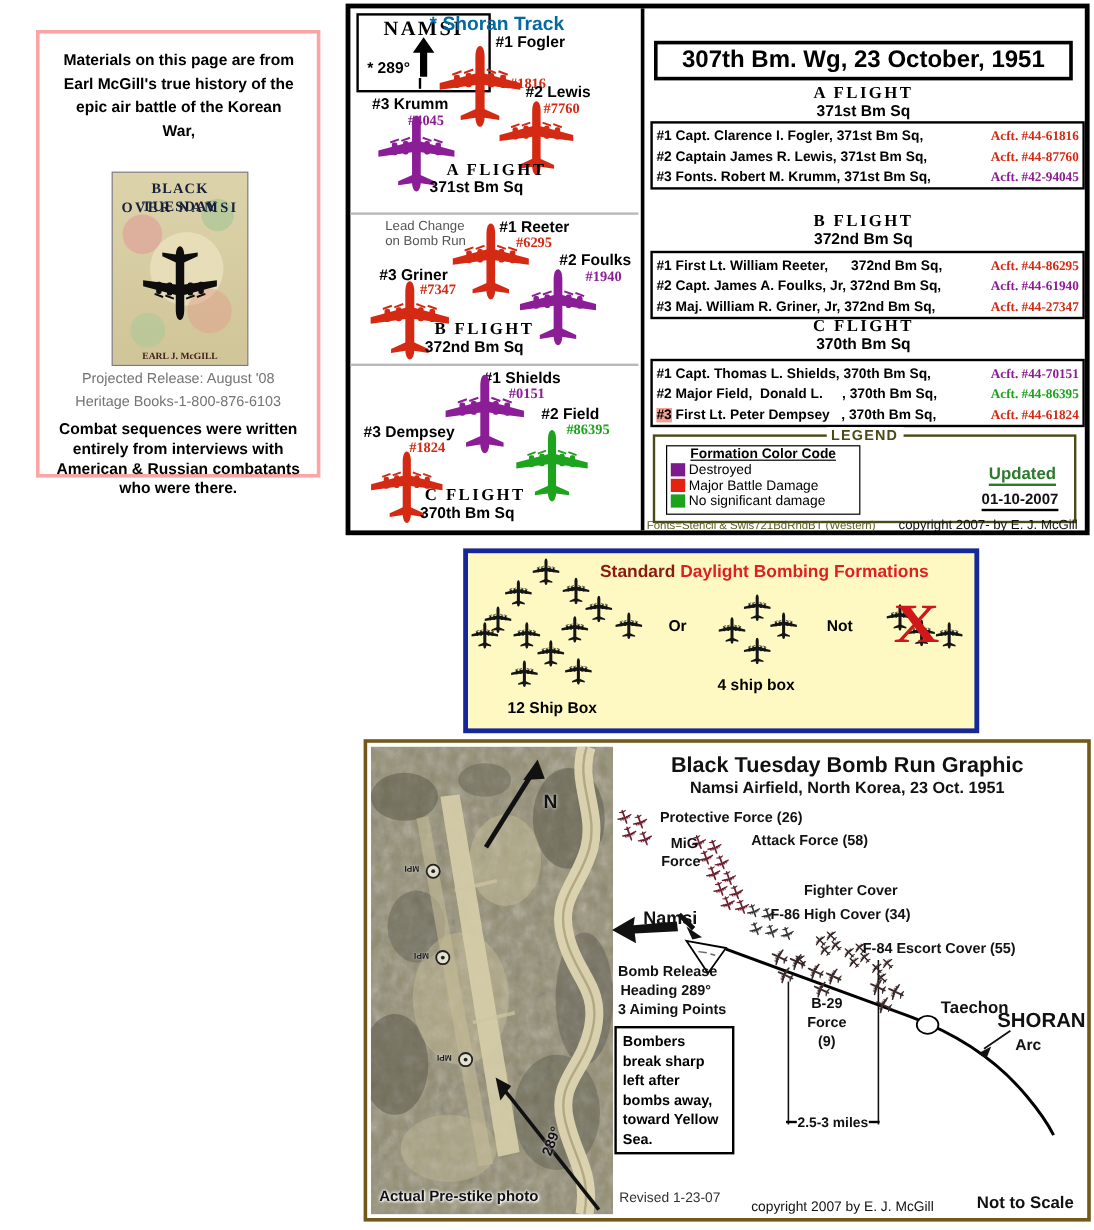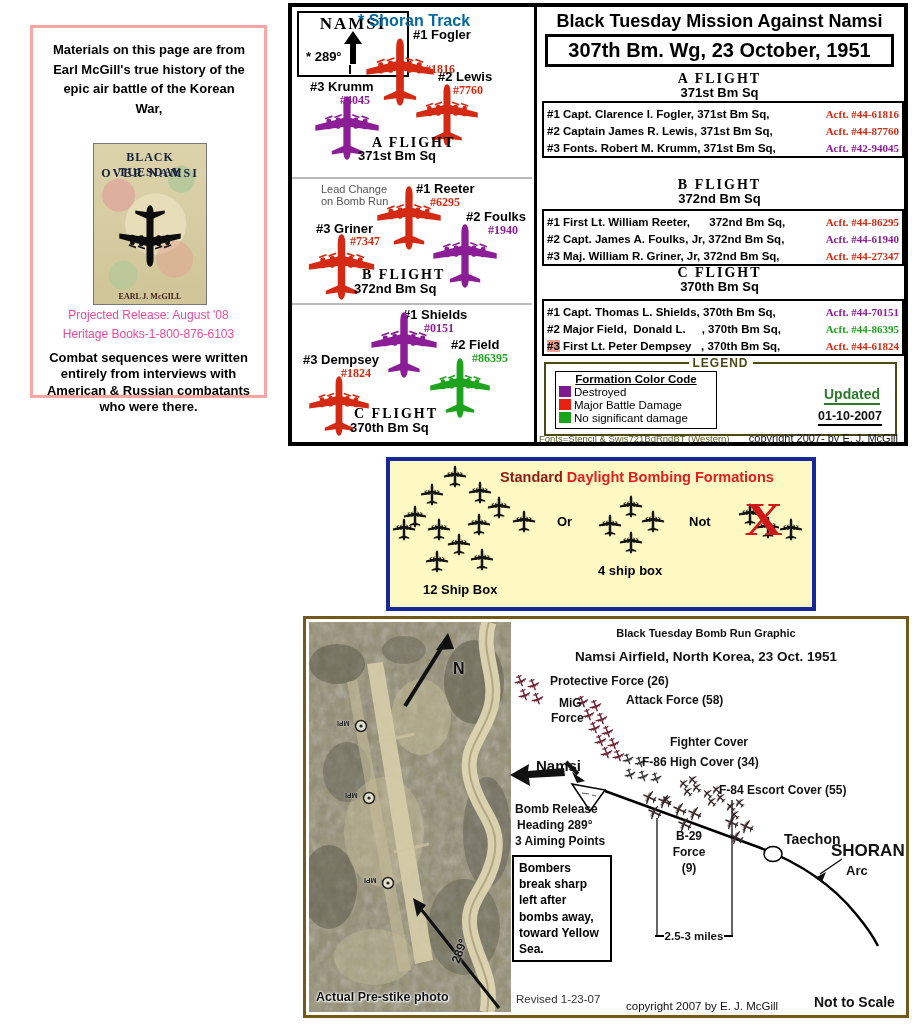--- a/index.html
+++ b/index.html
@@ -24,21 +24,21 @@
            radial-gradient(circle at 72% 72%, rgba(224,160,140,.5) 0 18px, transparent 19px),
            radial-gradient(circle at 26% 82%, rgba(165,200,150,.5) 0 14px, transparent 15px),
            radial-gradient(circle at 55% 50%, rgba(235,225,190,.8) 0 30px, transparent 31px),
            linear-gradient(#ddd3ab,#d0c598);}
   #cover .t1{position:absolute;left:0;top:6px;width:100%;text-align:center;
              font-family:"Liberation Serif",serif;font-weight:bold;font-size:12px;letter-spacing:1px;color:#17203a;}
   #cover .t2{position:absolute;left:0;top:22px;width:100%;text-align:center;
              font-family:"Liberation Serif",serif;font-weight:bold;font-size:12px;letter-spacing:2px;color:#17203a;}
   #cover .auth{position:absolute;left:0;bottom:3px;width:100%;text-align:center;
              font-family:"Liberation Serif",serif;font-weight:bold;font-size:8px;color:#402018;}
-  .relline{position:absolute;left:0;width:100%;text-align:center;font-size:12px;color:#ec4899;}
+  .relline{position:absolute;left:0;width:100%;text-align:center;font-size:12px;color:#737373;}
   #leftbox .note{position:absolute;left:8px;top:322px;width:215px;font-size:13px;font-weight:bold;
                  text-align:center;line-height:1.25;}
 
   
   #toppanel{left:288px;top:3px;width:612px;height:435px;border:4px solid #000;background:#fff;}
   #formcol{position:absolute;left:0;top:0;width:242px;height:435px;border-right:3px solid #000;}
   .fdiv{position:absolute;left:0;width:240px;border-top:2px solid #b9b9b9;}
   #namsibox{position:absolute;left:5px;top:4px;width:108px;height:62px;border:2px solid #000;}
   #namsibox .nm{position:absolute;left:0;top:1px;width:100%;text-align:center;
                 font-family:"Liberation Serif",serif;font-weight:bold;font-size:17px;letter-spacing:2px;}
@@ -87,21 +87,21 @@
   #midpanel .mtitle{position:absolute;left:110px;top:8px;font-size:14.5px;font-weight:bold;}
   .mtitle .em{color:#8b1a10;} .mtitle .rest{color:#e02020;}
   .mlabel{position:absolute;font-size:13px;font-weight:bold;}
   #redx{position:absolute;left:357px;top:36px;font-family:"Liberation Serif",serif;font-weight:bold;
         font-size:46px;color:#d01818;transform:scaleX(1.15);line-height:1;}
 
   
   #mappanel{left:303px;top:616px;width:600px;height:396px;border:3px solid #72591b;background:#fff;}
   #photo{position:absolute;left:3px;top:3px;width:202px;height:390px;overflow:hidden;}
   .maplbl{position:absolute;font-weight:bold;color:#111;white-space:nowrap;}
-  #mtitle1{left:205px;top:8px;width:390px;text-align:center;font-size:11px;}
+  #mtitle1{left:205px;top:8px;width:390px;text-align:center;font-size:18px;}
   #mtitle2{left:205px;top:30px;width:390px;text-align:center;font-size:13.5px;}
   .f12{font-size:12px;} .f14{font-size:14px;}
   #breakbox{position:absolute;left:206px;top:236px;width:86px;border:2px solid #000;background:#fff;
             font-size:12px;font-weight:bold;line-height:1.35;padding:3px 5px;}
   #mileslbl{left:336px;top:311px;width:104px;text-align:center;font-size:11.5px;}
   .dashseg{display:inline-block;width:9px;border-top:2px solid #000;vertical-align:middle;margin:0 1px 2px 1px;}
   #photocap{left:7px;top:368px;font-size:12.5px;text-shadow:0 0 3px #fff,0 0 3px #fff,1px 1px 2px #fff;}
   #northlbl{left:144px;top:38px;font-size:16px;text-shadow:0 0 3px #eee;}
   #hdglbl{left:138px;top:322px;font-size:12px;transform:rotate(-70deg);text-shadow:0 0 3px #eee;}
   .mpitxt{position:absolute;font-size:7px;font-weight:bold;color:#1a1a1a;transform:rotate(180deg);
@@ -213,21 +213,20 @@
       <div class="abs callout" style="left:11px;top:345px;">#3 Dempsey</div>
       <div class="abs tailnum st-red" style="left:49px;top:359px;">#1824</div>
       <svg class="plane st-red" style="left:1px;top:368px;width:92px;height:62px;">
           <use href="#bomber" width="92" height="62"></use>
         </svg>
       <div class="abs flightlbl" style="left:62px;top:399px;">C FLIGHT</div>
       <div class="abs sqlbl" style="left:58px;top:413px;">370th Bm Sq</div>
     </div>
 
     <div id="tblcol">
-      <div class="title">Black Tuesday Mission Against Namsi</div>
       <div class="subtitle">307th Bm. Wg, 23 October, 1951</div>
 
       <div class="fl-head" style="top:64px;">A FLIGHT</div>
       <div class="fl-sq" style="top:78px;">371st Bm Sq</div>
       <div class="rows" style="top:94px;">
         <div class="trow">
             <span><span class="rnum">#1</span><span class="crew"> Capt. Clarence I. Fogler, 371st Bm Sq,</span></span>
             <span class="acft st-red">Acft. #44-61816</span>
           </div>
         <div class="trow">

